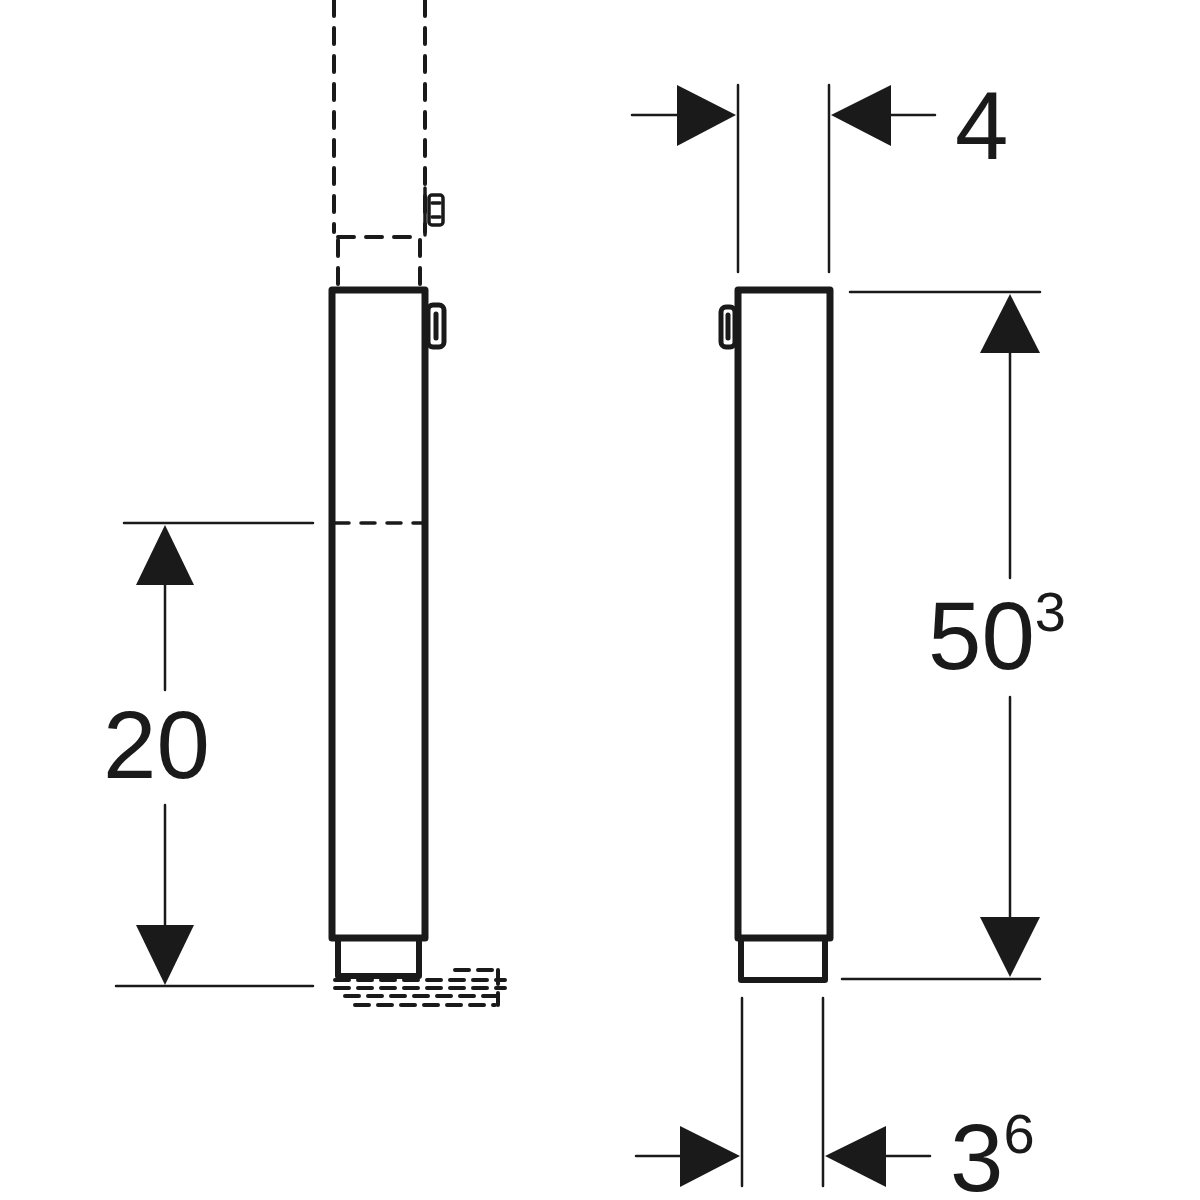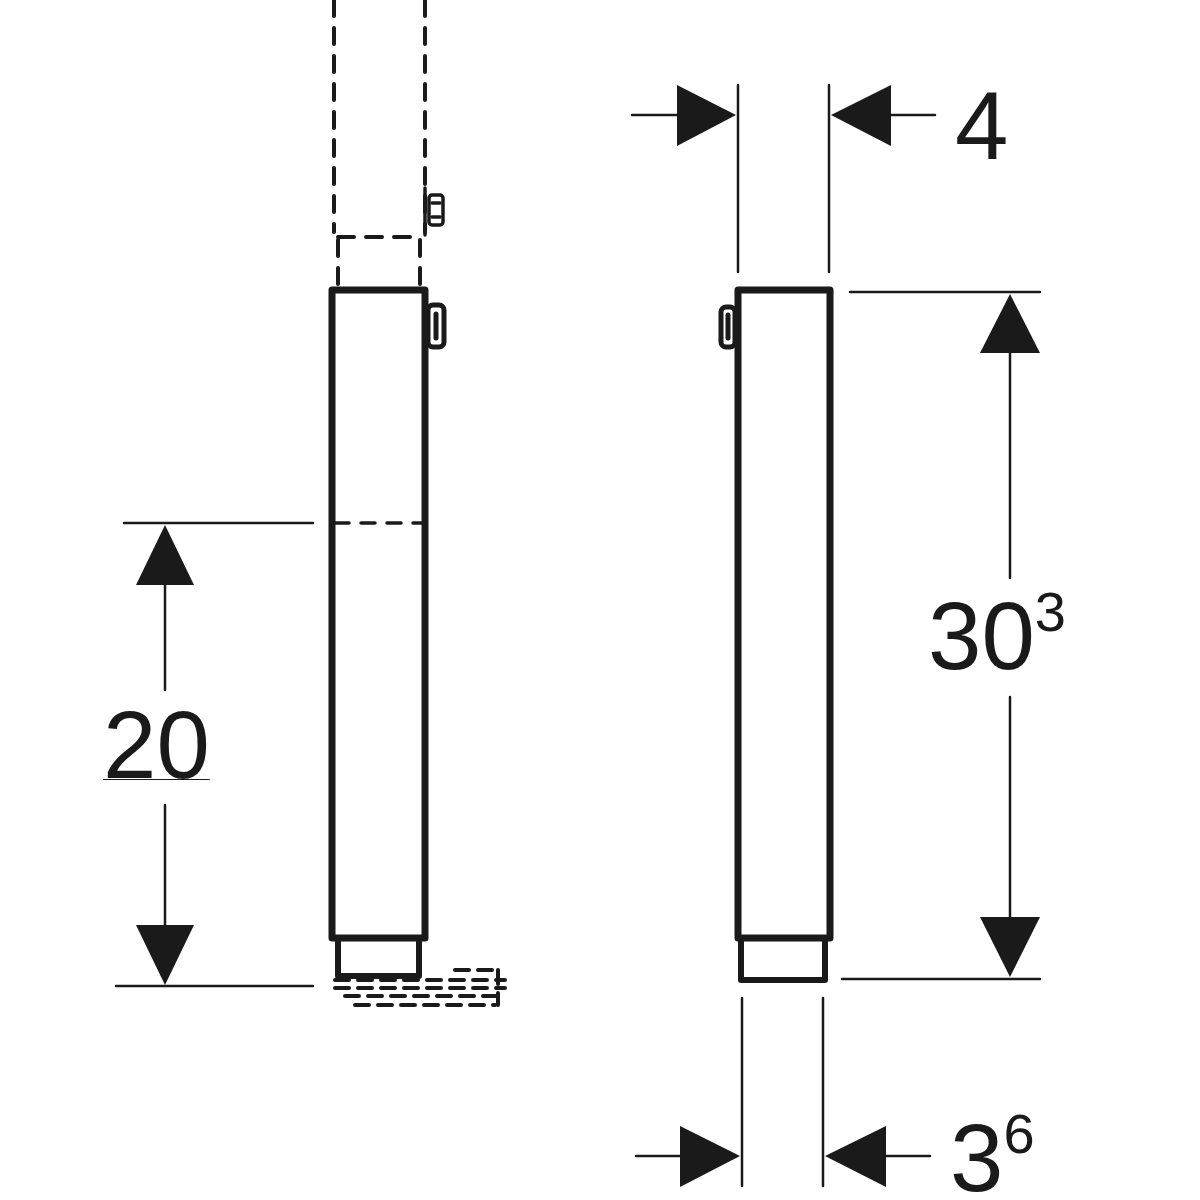--- a/index.html
+++ b/index.html
@@ -9,21 +9,21 @@
     position: absolute;
     font-family: "Liberation Sans", sans-serif;
     color: #1a1a1a;
     line-height: 1;
     white-space: nowrap;
   }
   .dim-label .main { font-size: 96px; }
   .dim-label sup { font-size: 56px; vertical-align: top; position: relative; top: -4px; }
   #label-4 { left: 955px; top: 78px; }
   #label-303 { left: 928px; top: 588px; }
-  #label-20 { left: 103px; top: 697px; text-decoration: underline; }
+  #label-20 { left: 103px; top: 697px; }
   #label-36 { left: 950px; top: 1110px; }
 </style>
 </head>
 <body>
 
 <svg id="drawing" viewBox="0 0 1200 1200" xmlns="http://www.w3.org/2000/svg">
   <g fill="none" stroke="#1a1a1a" stroke-linecap="round" stroke-linejoin="round">
 
     <g>
 
@@ -110,20 +110,20 @@
       <polygon points="740,1156 680,1126 680,1187" fill="#1a1a1a" stroke="none"></polygon>
       <polygon points="825,1156 886,1126 886,1187" fill="#1a1a1a" stroke="none"></polygon>
     </g>
   </g>
 </svg>
 
 <div id="label-4" class="dim-label">
   <span class="main">4</span><sup></sup>
 </div>
 <div id="label-303" class="dim-label">
-  <span class="main">30</span><sup>3</sup>
+  <span class="main">50</span><sup>3</sup>
 </div>
 <div id="label-20" class="dim-label">
   <span class="main">20</span><sup></sup>
 </div>
 <div id="label-36" class="dim-label">
   <span class="main">3</span><sup>6</sup>
 </div>
 
 </body></html>

